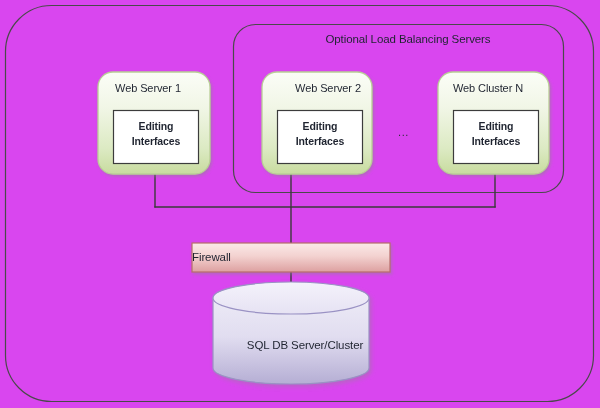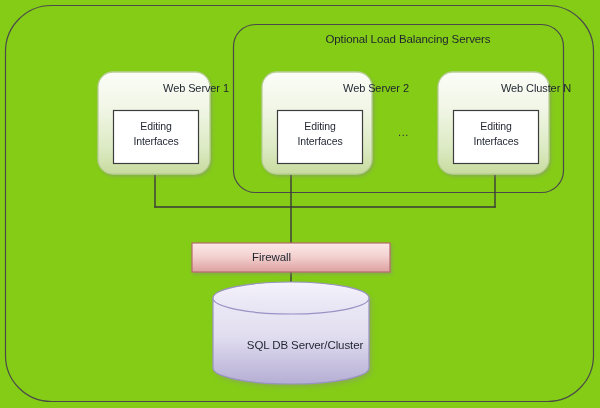--- a/index.html
+++ b/index.html
@@ -7,21 +7,21 @@
     padding: 0;
     background: #ffffff;
   }
   body {
     font-family: "Liberation Sans", sans-serif;
   }
   #diagram-canvas {
     position: relative;
     width: 600px;
     height: 408px;
-    background: #84cc16;
+    background: #d946ef;
     overflow: hidden;
   }
   #diagram-svg {
     position: absolute;
     left: 0;
     top: 0;
     width: 600px;
     height: 408px;
   }
 
@@ -40,48 +40,48 @@
     text-align: center;
     width: 340px;
     left: 238px;
     top: 33px;
   }
 
   .server-title {
     font-size: 11px;
     text-align: center;
     width: 100px;
-    padding-left: 48px;
   }
   .server-title.s1 { left: 98px;  top: 82px; }
   .server-title.s2 { left: 262px; top: 82px; margin-left: 16px; }
   .server-title.s3 { left: 438px; top: 82px; }
 
   .inner-label {
     font-size: 10.5px;
     text-align: center;
     width: 86px;
     top: 119px;
+    font-weight: bold;
   }
   .inner-label.s1 { left: 113px; }
   .inner-label.s2 { left: 277px; }
   .inner-label.s3 { left: 453px; }
   .inner-label div { line-height: 1.45; }
 
   .ellipsis-label {
     font-size: 11px;
     left: 398px;
     top: 126px;
     letter-spacing: 0.6px;
     color: #2b2f38;
   }
 
   .firewall-label {
     font-size: 11.5px;
-    text-align: center;
+    text-align: left;
     width: 159px;
     left: 192px;
     top: 251px;
   }
 
   .db-label {
     font-size: 11.5px;
     text-align: center;
     width: 184px;
     left: 213px;

